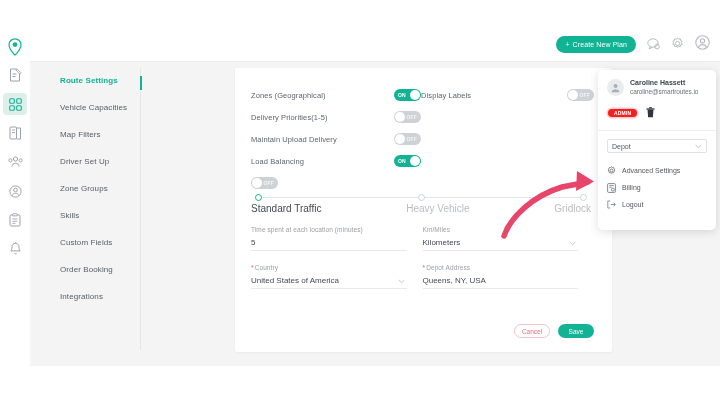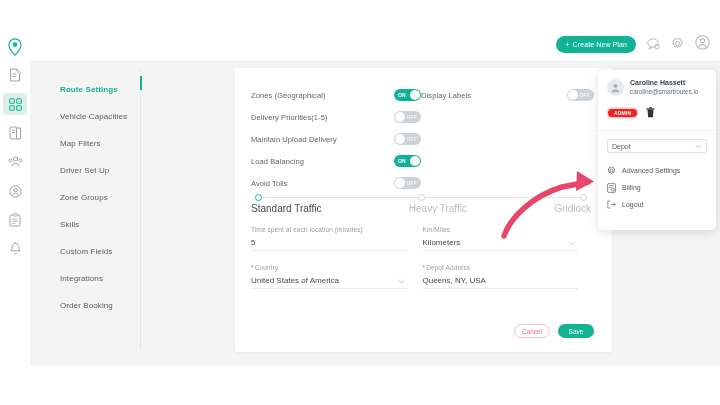--- a/index.html
+++ b/index.html
@@ -60,21 +60,21 @@
   
   .settings-nav {
     position: absolute; left: 38px; top: 68px;
     width: 104px; height: 282px;
     background: #f4f4f4;
     padding-top: 8px;
   }
   .nav-item {
     position: relative;
     height: 27px;
-    display: flex; align-items: center;
+    display: flex; align-items: flex-start;
     padding-left: 22px;
     font-size: 8px;
     color: #56606b;
     letter-spacing: .1px;
     white-space: nowrap;
   }
   .nav-item.active { color: #12b394; font-weight: bold; }
   .nav-indicator {
     position: absolute; left: 140px; top: 76px;
     width: 1.5px; height: 14px;
@@ -374,24 +374,24 @@
     <div class="nav-item">
         <span>Zone Groups</span>
       </div>
     <div class="nav-item">
         <span>Skills</span>
       </div>
     <div class="nav-item">
         <span>Custom Fields</span>
       </div>
     <div class="nav-item">
+        <span>Order Booking</span>
+      </div>
+    <div class="nav-item">
         <span>Integrations</span>
-      </div>
-    <div class="nav-item">
-        <span>Order Booking</span>
       </div>
   </div>
   <div class="nav-divider"></div>
   <div class="nav-indicator"></div>
 
   <div class="card">
 
     <div class="toggle-row">
       <span class="toggle-label">Zones (Geographical)</span>
       <span class="tgl on">
@@ -423,36 +423,35 @@
 
     <div class="toggle-row">
       <span class="toggle-label">Load Balancing</span>
       <span class="tgl on">
         <span class="txt">ON</span>
         <span class="knob"></span>
       </span>
     </div>
 
     <div class="toggle-row">
-      <span class="toggle-label">Avoid Tolls</span>
       <span class="tgl off">
         <span class="txt">OFF</span>
         <span class="knob"></span>
       </span>
     </div>
 
 
     <div class="slider-wrap">
       <div class="slider-track"></div>
       <div class="slider-dot active" style="left:4px;"></div>
       <div class="slider-dot" style="left:50%;margin-left:-3.5px;"></div>
       <div class="slider-dot" style="right:4px;"></div>
       <div class="slider-labels">
         <span class="sel">Standard Traffic</span>
-        <span>Heavy Traffic</span>
+        <span>Heavy Vehicle</span>
         <span>Gridlock</span>
       </div>
     </div>
 
     <div class="form-grid">
       <div class="form-col">
         <div class="field">
           <div class="field-label">Time spent at each location (minutes)</div>
           <div class="field-input">
             <span>5</span>

